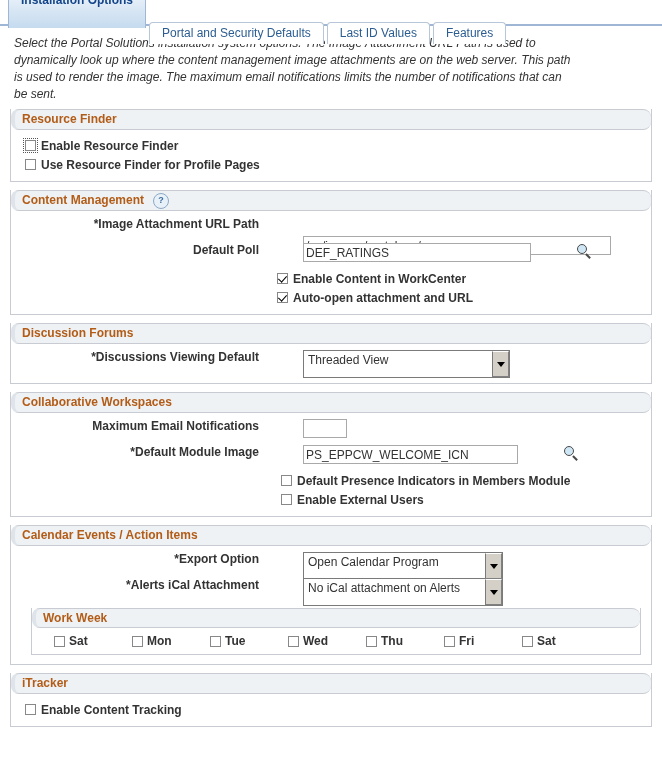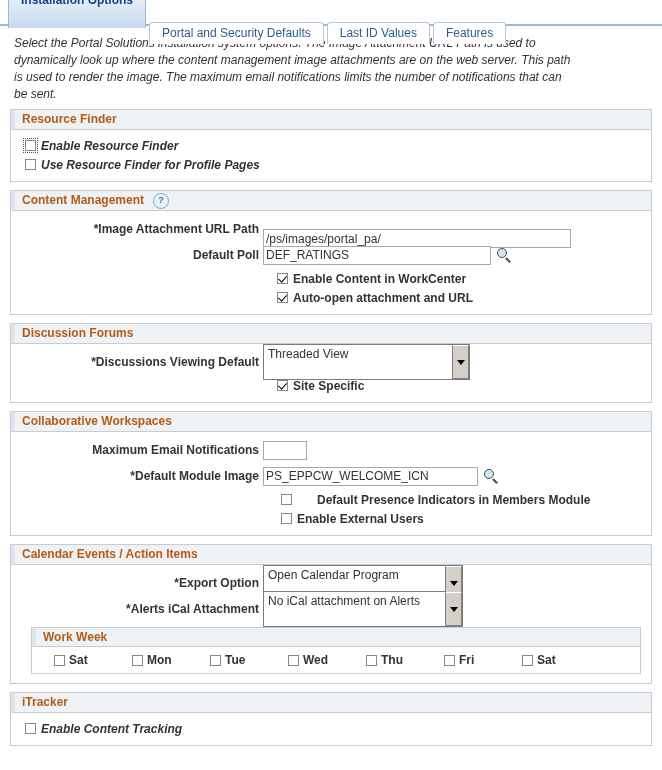--- a/index.html
+++ b/index.html
@@ -81,20 +81,21 @@
     border-bottom: 1px solid #c8ccd2;
     border-left: 4px solid #dfe4ea;
     height: 19px;
     line-height: 19px;
     padding-left: 7px;
     font-size: 12px;
     font-weight: bold;
     color: #b35c17;
     display: flex;
     align-items: center;
+    border-radius: 8px;
   }
   .group-body { padding: 6px 0 7px 0; }
 
   
   .help-icon {
     display: inline-block;
     width: 14px;
     height: 14px;
     margin-left: 9px;
     border-radius: 50%;
@@ -111,21 +112,21 @@
 
   
   .cbrow {
     display: flex;
     align-items: center;
     height: 19px;
     font-size: 12px;
     font-weight: bold;
     color: #333333;
   }
-  .cbrow.plain { padding-left: 14px; font-style: italic; }
+  .cbrow.plain { padding-left: 14px; }
   .cb {
     display: inline-block;
     width: 11px;
     height: 11px;
     box-sizing: border-box;
     border: 1px solid #888888;
     background: #ffffff;
     margin-right: 5px;
     position: relative;
     flex: 0 0 auto;
@@ -144,23 +145,23 @@
   }
   .cb.focus {
     outline: 1px dotted #555555;
     outline-offset: 1px;
   }
   .cb-label { cursor: pointer; white-space: nowrap; }
 
   
   .frow {
     display: flex;
-    align-items: center;
     height: 24px;
     margin-bottom: 2px;
+    gap: 40px;
   }
   .flabel {
     width: 252px;
     text-align: right;
     padding-right: 4px;
     font-size: 12px;
     font-weight: bold;
     color: #333333;
     white-space: nowrap;
     box-sizing: border-box;
@@ -204,21 +205,21 @@
     position: absolute;
     left: 10px; top: 10px;
     width: 6px; height: 1.8px;
     background: #4a4a4a;
     transform: rotate(45deg);
     transform-origin: left center;
   }
 
   
   .sel {
-    height: 36px;
+    height: 28px;
     box-sizing: border-box;
     border: 1px solid #7a7a7a;
     background: #ffffff;
     display: flex;
     align-items: stretch;
     font-size: 12px;
     cursor: pointer;
   }
   .sel .val {
     flex: 1 1 auto;
@@ -346,45 +347,41 @@
       <span>Discussion Forums</span>
     </div>
     <div class="group-body">
       <div class="frow">
         <div class="flabel">*Discussions Viewing Default</div>
         <div class="sel w-sel-disc">
           <span class="val">Threaded View</span>
           <span class="arw"></span>
         </div>
       </div>
-      <div class="cbrow" style="padding-left:266px;">
-        <span class="cb checked"></span>
-        <span class="cb-label">Site Specific</span>
-      </div>
     </div>
   </div>
 
   <div class="group">
     <div class="group-hdr">
       <span>Collaborative Workspaces</span>
     </div>
     <div class="group-body">
       <div class="frow">
         <div class="flabel">Maximum Email Notifications</div>
         <input class="txtin w-num" type="text" value="" style="">
       </div>
       <div class="frow">
         <div class="flabel">*Default Module Image</div>
         <input class="txtin w-mod" type="text" value="PS_EPPCW_WELCOME_ICN" style="">
         <span class="lookup">
           <span class="lens"></span>
           <span class="handle"></span>
         </span>
       </div>
-      <div class="cbrow" style="padding-left:270px;gap:20px;">
+      <div class="cbrow" style="padding-left:270px;">
         <span class="cb"></span>
         <span class="cb-label">Default Presence Indicators in Members Module</span>
       </div>
       <div class="cbrow" style="padding-left:270px;">
         <span class="cb"></span>
         <span class="cb-label">Enable External Users</span>
       </div>
     </div>
   </div>
 

